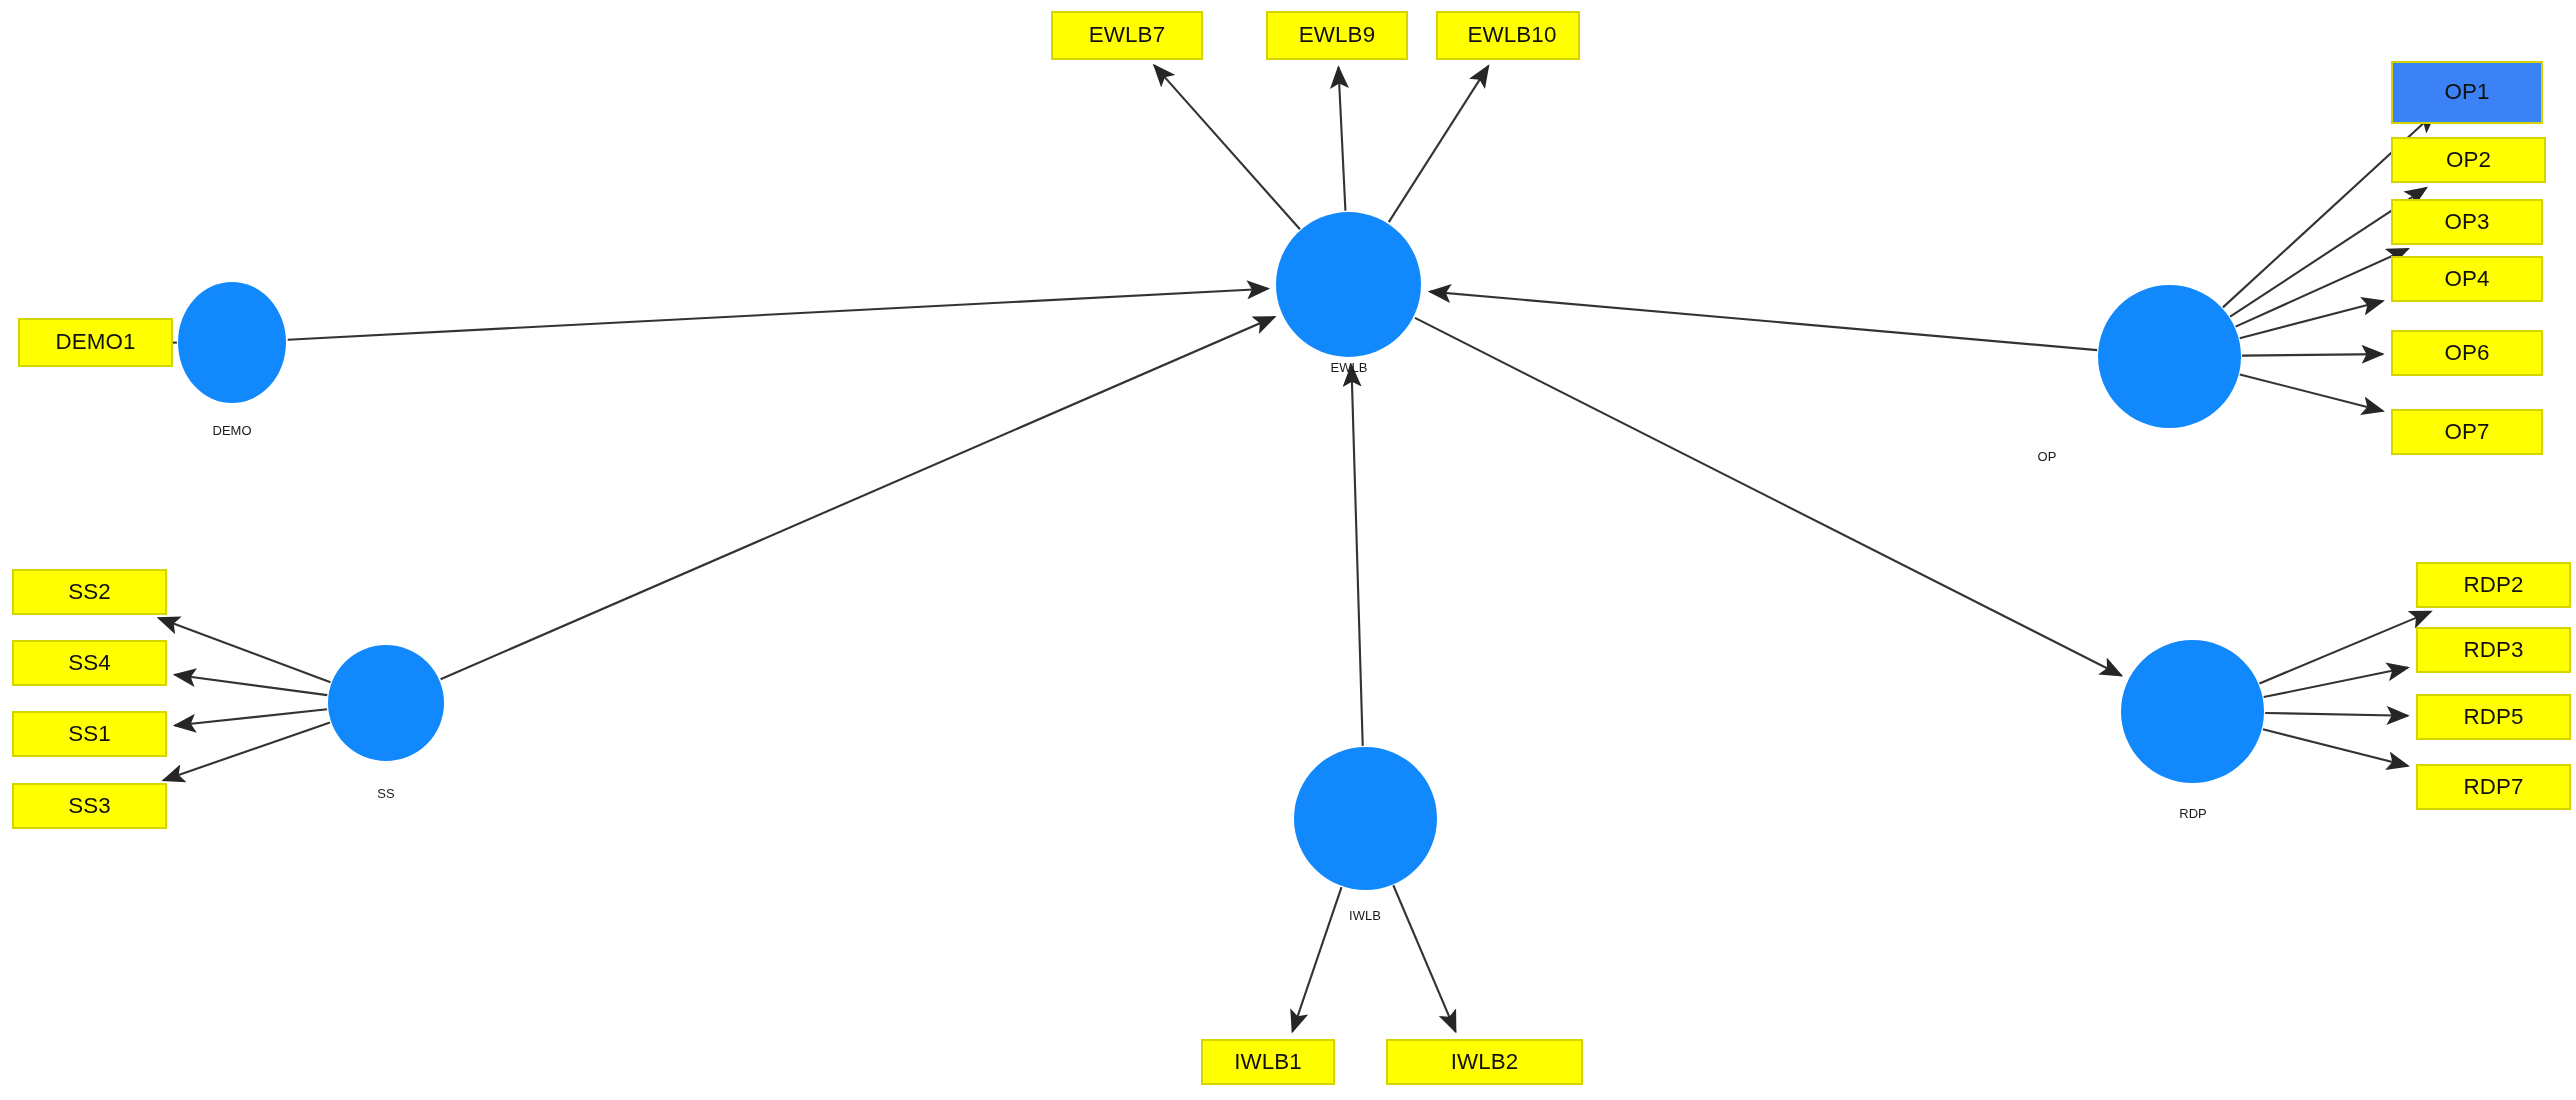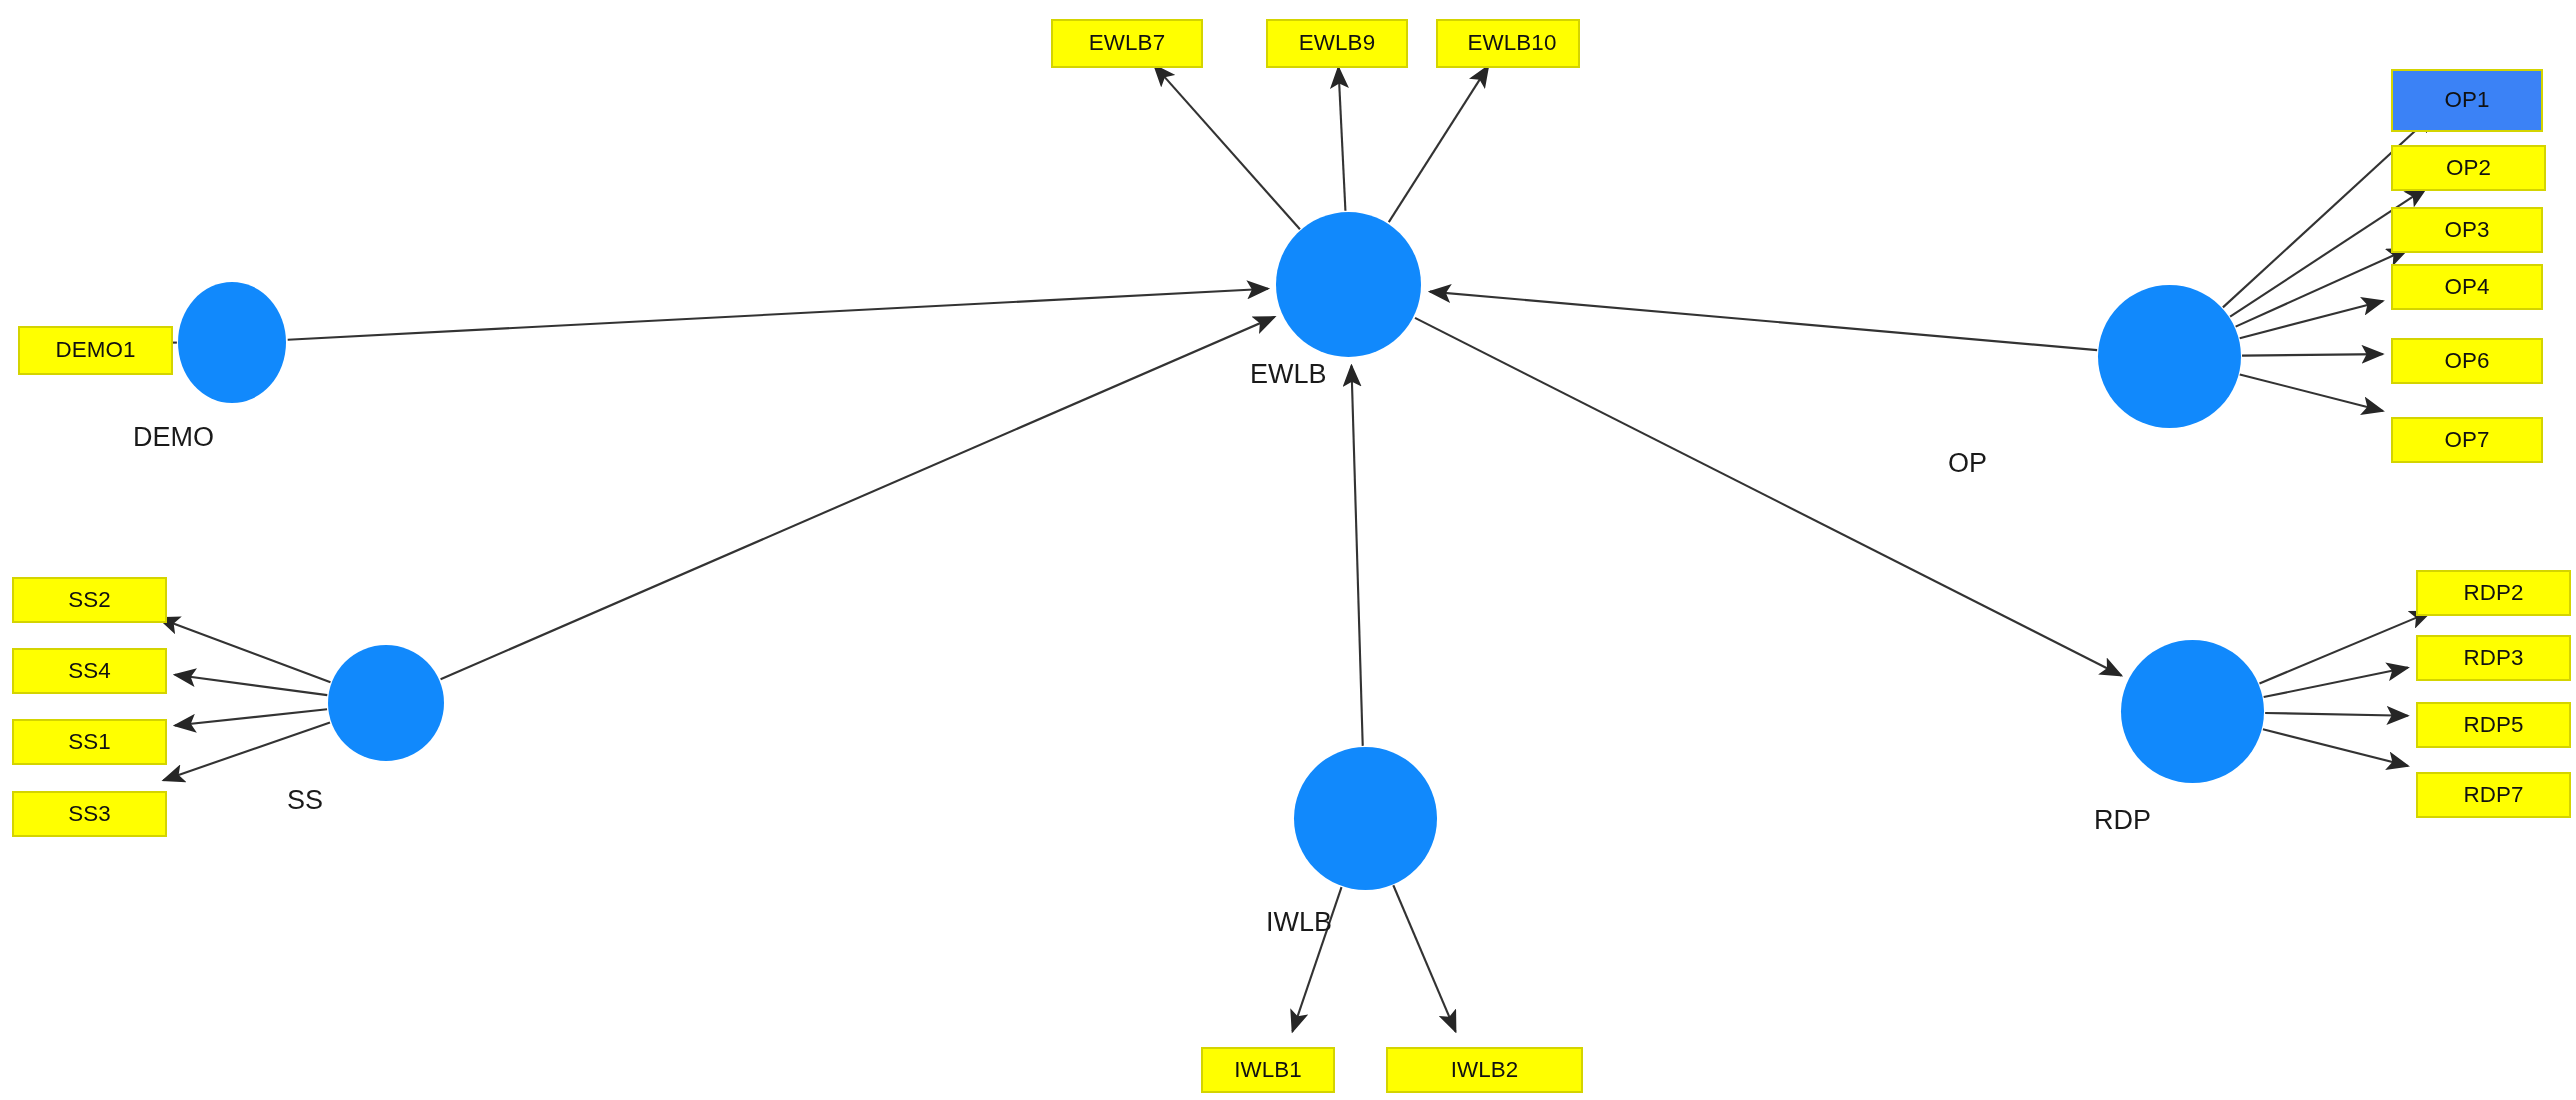--- a/index.html
+++ b/index.html
@@ -34,34 +34,34 @@
     border: 2px solid #ef4444;
     box-sizing: border-box;
     display: flex;
     align-items: center;
     justify-content: center;
     font-size: 22.4px;
     color: #111111;
     font-family: "Liberation Sans", sans-serif;
     line-height: 1;
     letter-spacing: 0.1px;
-    margin-top: 8px;
   }
   
   .latent {
     position: absolute;
     border-radius: 50%;
     background: #1189FC;
   }
   .latent-label {
     position: absolute;
-    font-size: 27px;
+    font-size: 13px;
     color: #1a1a1a;
     font-family: "Liberation Sans", sans-serif;
     white-space: nowrap;
+    text-align: center;
     line-height: 1;
   }
 </style>
 </head>
 <body>
 
 <div id="diagram-root">
 
   <svg id="edge-layer" viewBox="0 0 3903 1668" xmlns="http://www.w3.org/2000/svg">
     <defs>

